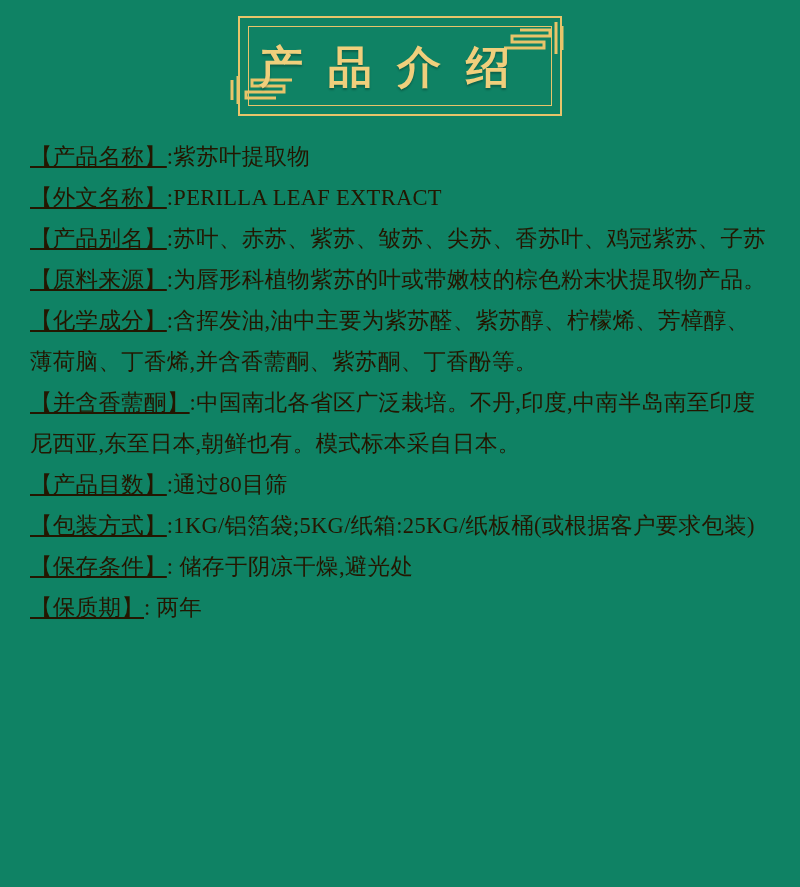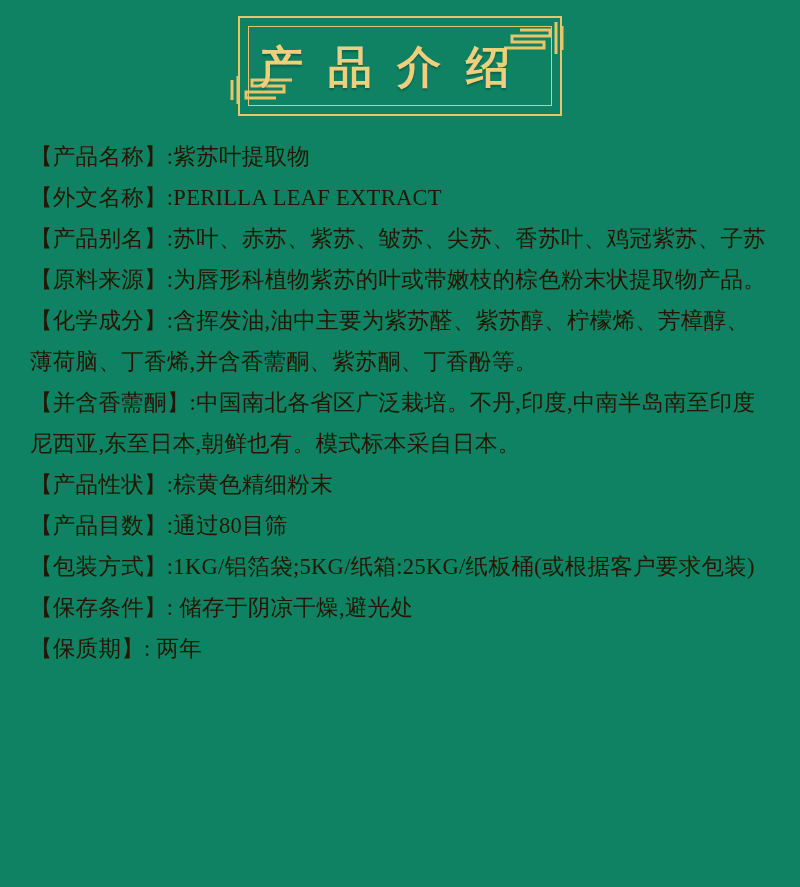--- a/index.html
+++ b/index.html
@@ -73,20 +73,21 @@
   .row {
     font-size: 22.5px;
     line-height: 41px;
     color: #241600;
     letter-spacing: 0.3px;
     white-space: normal;
     text-indent: 0;
   }
   .row .label {
     font-weight: 400;
+    text-decoration: underline;
   }
   .row .value {
     font-weight: 400;
   }
   .latin {
     font-family: "Liberation Serif", "DejaVu Serif", serif;
   }
 </style>
 </head>
 <body>
@@ -130,23 +131,20 @@
 
   <div class="row">
     <span class="label">【化学成分】</span><span class="value">:含挥发油,油中主要为紫苏醛、紫苏醇、柠檬烯、芳樟醇、薄荷脑、丁香烯,并含香薷酮、紫苏酮、丁香酚等。</span>
   </div>
 
   <div class="row">
     <span class="label">【并含香薷酮】</span><span class="value">:中国南北各省区广泛栽培。不丹,印度,中南半岛南至印度尼西亚,东至日本,朝鲜也有。模式标本采自日本。</span>
   </div>
 
 
-  <div class="row">
-    <span class="label">【产品性状】</span><span class="value">:棕黄色精细粉末</span>
-  </div>
 
 
   <div class="row">
     <span class="label">【产品目数】</span><span class="value">:通过80目筛</span>
   </div>
 
   <div class="row">
     <span class="label">【包装方式】</span><span class="value">:1KG/铝箔袋;5KG/纸箱:25KG/纸板桶(或根据客户要求包装)</span>
   </div>
 

